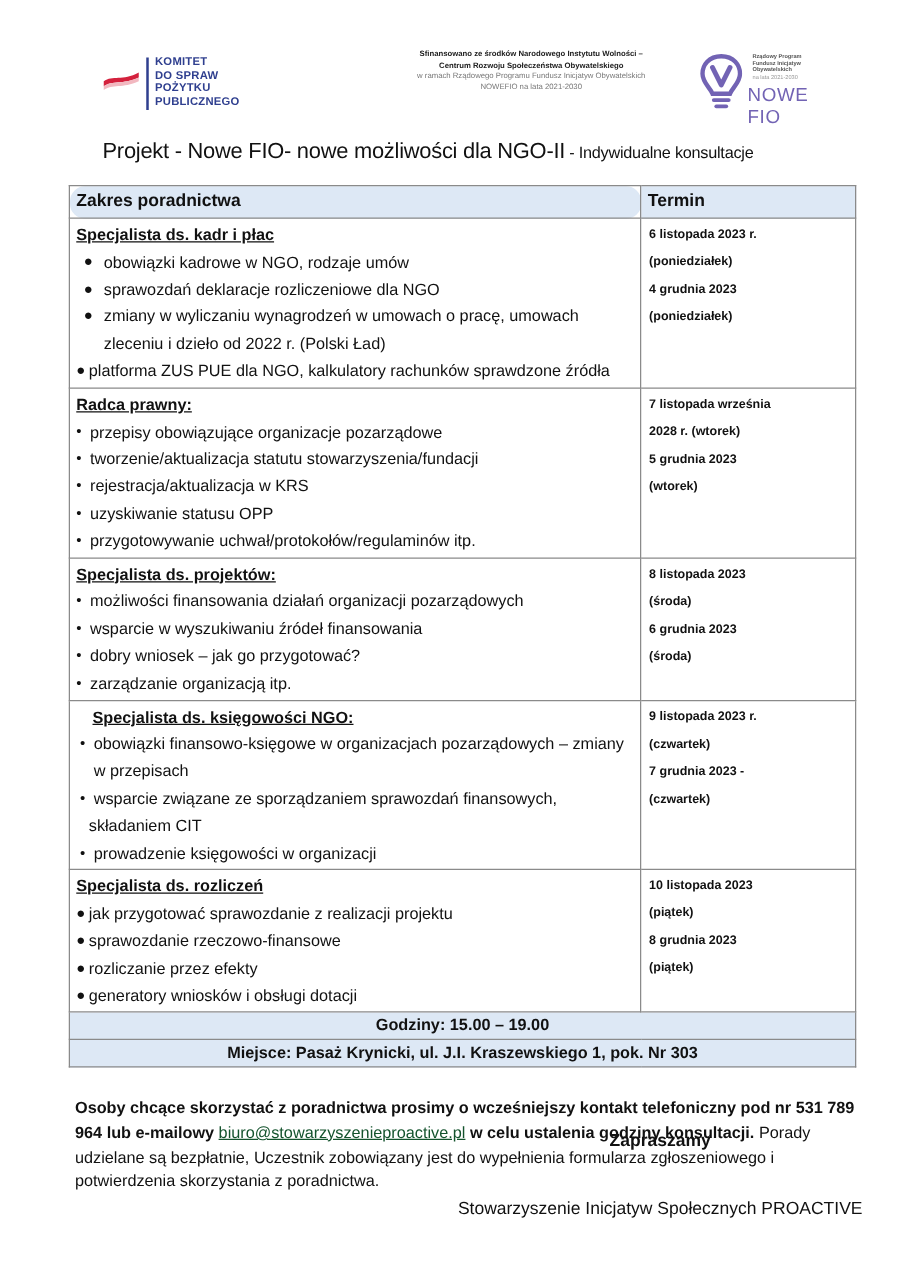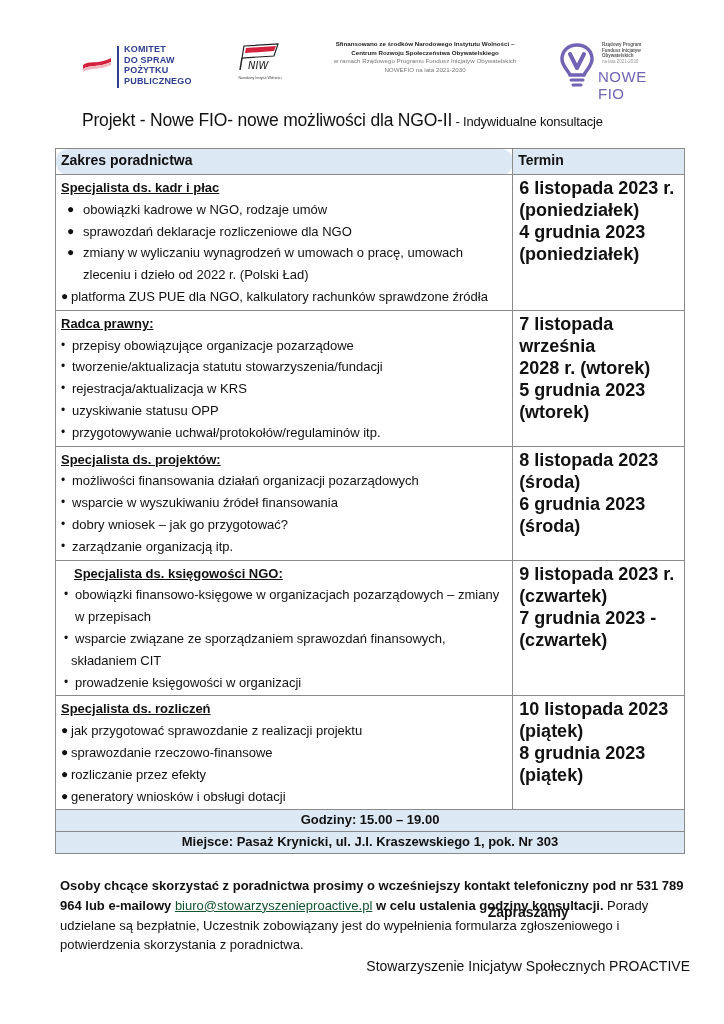--- a/index.html
+++ b/index.html
@@ -32,21 +32,21 @@
     .title { position: absolute; top: 110px; left: 82px; font-size: 17.5px; font-weight: normal; color: #111; white-space: nowrap; letter-spacing: -0.2px; }
     .title .sub { font-size: 13px; }
 
     
     .tbl { position: absolute; top: 148px; left: 55px; width: 630px; border-collapse: collapse; }
     .tbl td, .tbl th { border: 1.2px solid #8a8a8a; vertical-align: top; }
     .tbl .head th { background: #dde8f5; text-align: left; font-size: 14px; font-weight: bold; padding: 3px 5px; height: 26px; }
     .col-scope { width: 458px; border-radius: 12px; }
     .col-term { width: 172px; }
     .scope-cell { padding: 2px 5px 2px 5px; font-size: 13px; line-height: 21.8px; }
-    .term-cell { padding: 2px 6px; font-size: 18px; font-weight: bold; line-height: 22px; }
+    .term-cell { padding: 2px 6px; font-size: 10px; font-weight: bold; line-height: 22px; }
     .section-title { font-weight: bold; text-decoration: underline; display: block; }
     .item { display: block; position: relative; }
     .item.indent { padding-left: 22px; }
     .item.indent .dot { position: absolute; left: 6px; }
     .item.plain { padding-left: 11px; }
     .item.plain .dot { position: absolute; left: 0; }
     .item.tight { padding-left: 10px; }
     .item.tight .dot { position: absolute; left: 0; }
     .item.hang { padding-left: 10px; }
     .item.hang .dot { position: absolute; left: 0; }
@@ -73,29 +73,20 @@
     </svg>
     <div class="kdspp-bar"></div>
     <div class="kdspp-text">
       <span class="line">KOMITET</span>
       <span class="line">DO SPRAW</span>
       <span class="line strong">POŻYTKU</span>
       <span class="line strong">PUBLICZNEGO</span>
     </div>
   </div>
 
-  <div class="logo-niw">
-    <svg class="niw-mark" viewBox="0 0 44 30">
-      <path d="M6 4 L40 2 L36 14 L4 16 Z" fill="none" stroke="#222" stroke-width="1.2"></path>
-      <path d="M8 6 L38 4 L36 9 L7 11 Z" fill="#d4213d"></path>
-      <path d="M4 16 L2 28" stroke="#222" stroke-width="1.5"></path>
-      <text x="10" y="27" font-size="10" font-style="italic" font-family="DejaVu Sans, sans-serif" fill="#222">NIW</text>
-    </svg>
-    <div class="niw-caption">Narodowy Instytut Wolności</div>
-  </div>
 
   <div class="funding">
     <div class="b">Sfinansowano ze środków Narodowego Instytutu Wolności –</div>
     <div class="b">Centrum Rozwoju Społeczeństwa Obywatelskiego</div>
     <div class="l">w ramach Rządowego Programu Fundusz Inicjatyw Obywatelskich</div>
     <div class="l">NOWEFIO na lata 2021-2030</div>
   </div>
 
   <div class="logo-fio">
     <svg class="fio-bulb" viewBox="0 0 34 46">

